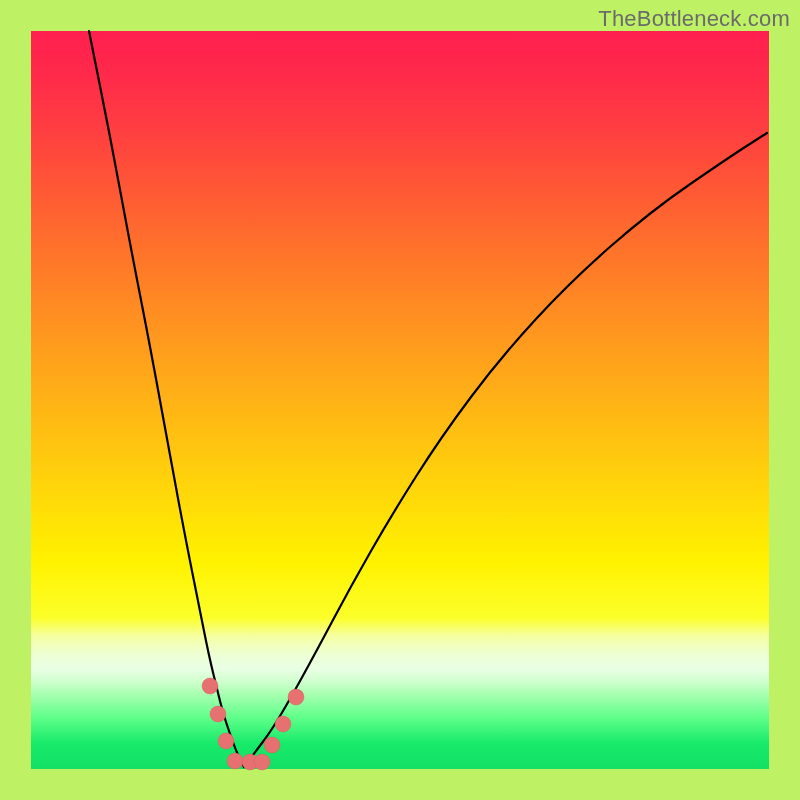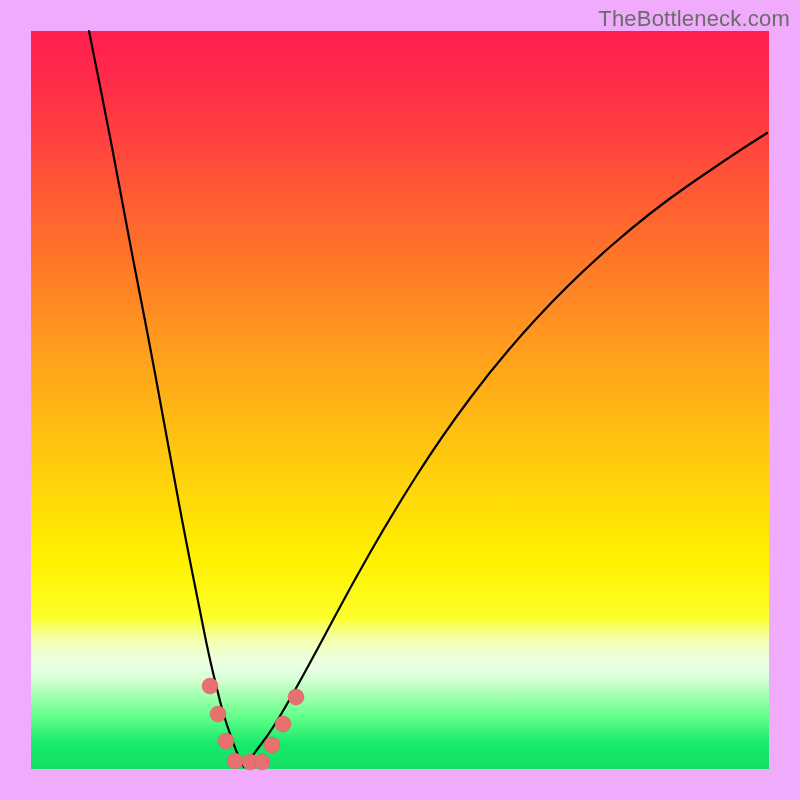--- a/index.html
+++ b/index.html
@@ -10,21 +10,21 @@
     background: #000;
     overflow: hidden;
     font-family: Arial, Helvetica, sans-serif;
   }
   .frame {
     position: absolute;
     left: 0;
     top: 0;
     width: 800px;
     height: 800px;
-    background: #f0abfc;
+    background: #bef264;
   }
   .plot {
     position: absolute;
     left: 31px;
     top: 31px;
     width: 738px;
     height: 738px;
     
     background: linear-gradient(to bottom,
       #ff1f4f 0%,

